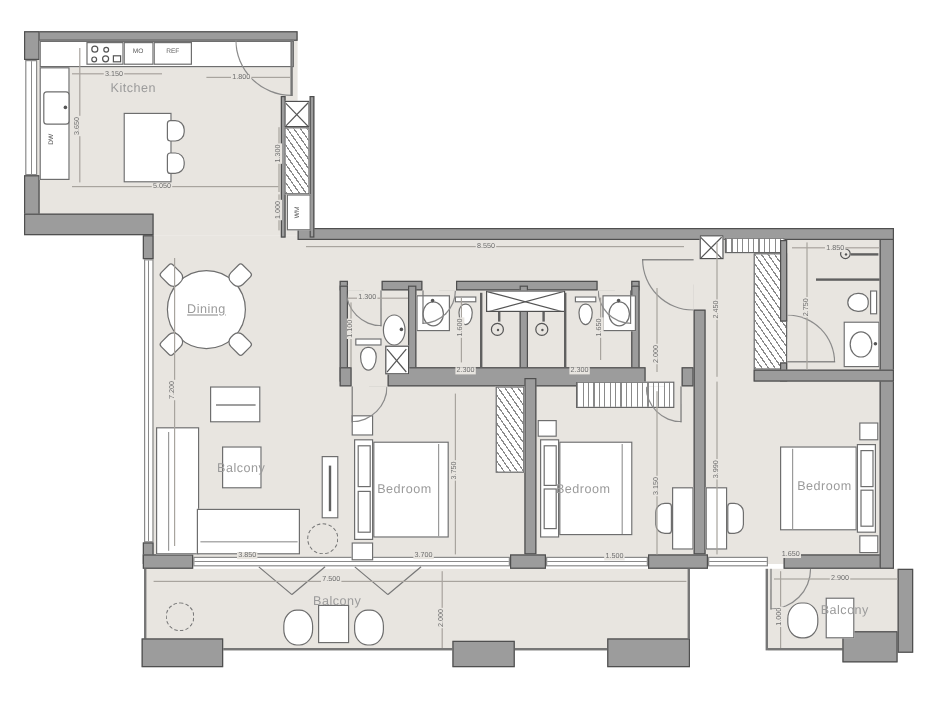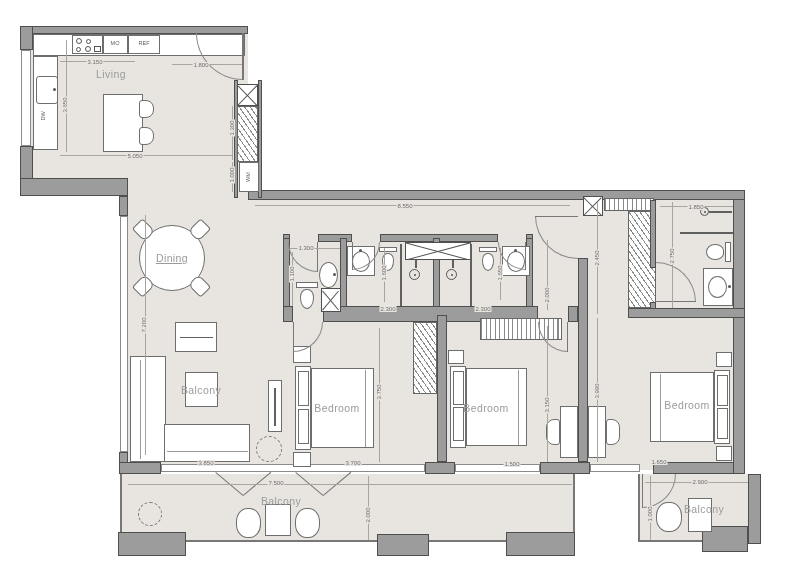--- a/index.html
+++ b/index.html
@@ -278,21 +278,21 @@
   <div class="abs dl" style="left:672px;top:202px;width:1px;height:106px;"></div>
   <div class="abs dl" style="left:547px;top:240px;width:1px;height:70px;"></div>
   <div class="abs dl" style="left:547px;top:326px;width:1px;height:136px;"></div>
   <div class="abs dl" style="left:597px;top:318px;width:1px;height:144px;"></div>
   <div class="abs dl" style="left:379px;top:328px;width:1px;height:134px;"></div>
   <div class="abs dl" style="left:128px;top:484px;width:444px;height:1px;"></div>
   <div class="abs dl" style="left:368px;top:476px;width:1px;height:64px;"></div>
   <div class="abs dl" style="left:645px;top:482px;width:103px;height:1px;"></div>
   <div class="abs dl" style="left:650px;top:476px;width:1px;height:64px;"></div>
 
-<div class="abs rlabel" style="left: 111px; top: 74px;">Living</div>
+<div class="abs rlabel" style="left: 111px; top: 74px;">Kitchen</div>
     <div class="abs rlabel" style="left: 172px; top: 258px; text-decoration: underline;">Dining</div>
     <div class="abs rlabel" style="left: 201px; top: 390px;">Balcony</div>
     <div class="abs rlabel" style="left: 337px; top: 408px;">Bedroom</div>
     <div class="abs rlabel" style="left: 486px; top: 408px;">Bedroom</div>
     <div class="abs rlabel" style="left: 687px; top: 405px;">Bedroom</div>
     <div class="abs rlabel" style="left: 281px; top: 501px;">Balcony</div>
     <div class="abs rlabel" style="left: 704px; top: 509px;">Balcony</div>
     <div class="abs tag" style="left: 115px; top: 44px;">MO</div>
     <div class="abs tag" style="left: 144px; top: 44px;">REF</div>
     <div class="abs tag v" style="left: 44px; top: 116px;">DW</div>

